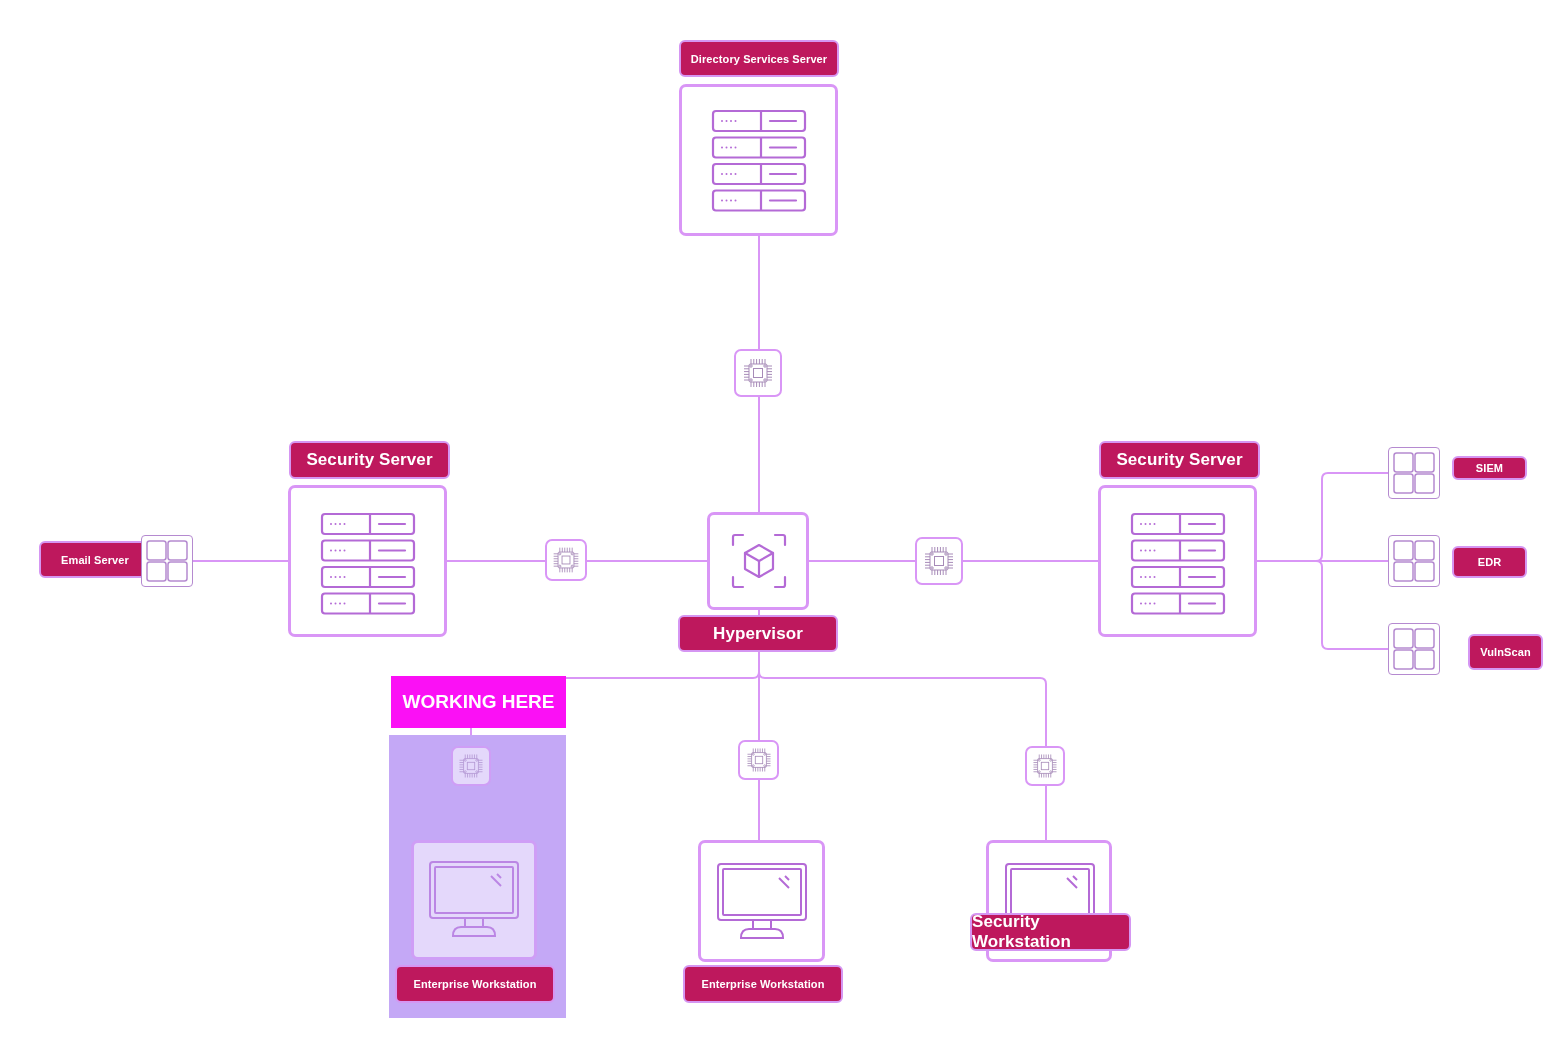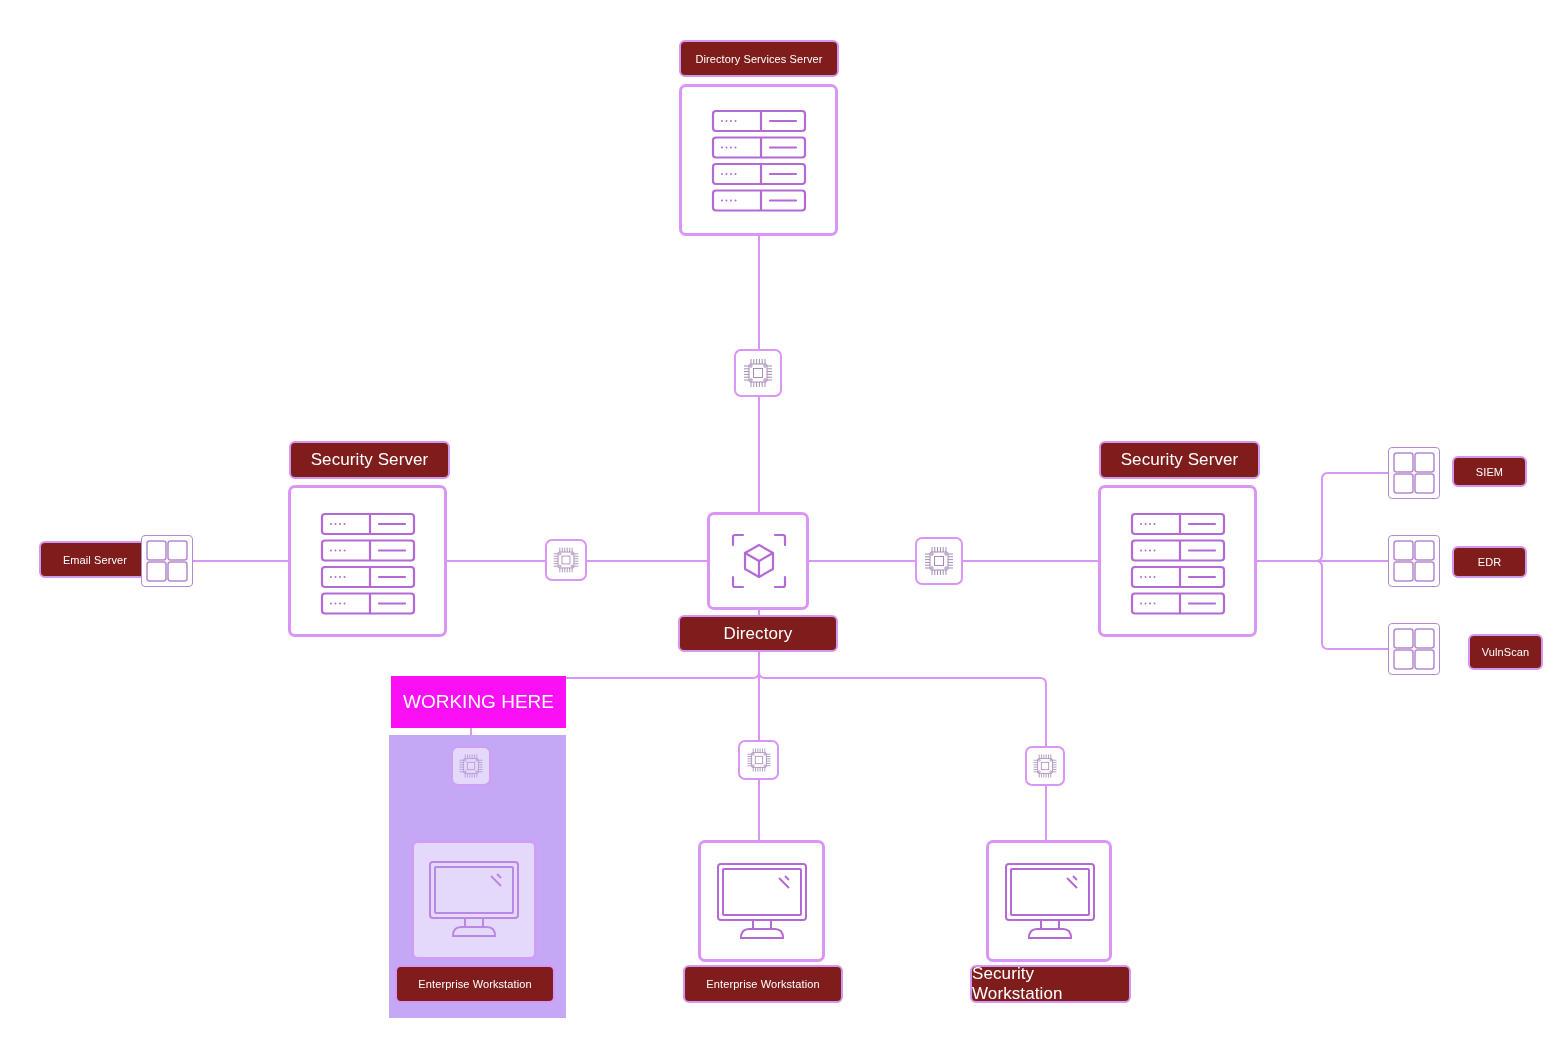--- a/index.html
+++ b/index.html
@@ -1,23 +1,23 @@
 <!DOCTYPE html>
 <html><head>
 <meta charset="utf-8">
 <style>
   html, body { margin: 0; padding: 0; background: #ffffff; }
   body { width: 1566px; height: 1042px; position: relative; overflow: hidden;
          font-family: "Liberation Sans", "DejaVu Sans", sans-serif; }
   #canvas { position: absolute; left: 0; top: 0; }
   .label {
-    position: absolute; background: #7f1d1d; color: #ffffff;
+    position: absolute; background: #be185d; color: #ffffff;
     border: 2px solid #d596f2; border-radius: 6px; box-sizing: border-box;
     display: flex; align-items: center; justify-content: center;
-    font-weight: normal; font-size: 11px; letter-spacing: 0.1px;
+    font-weight: bold; font-size: 11px; letter-spacing: 0.1px;
   }
   .label.big { font-size: 17px; }
   .box {
     position: absolute; background: #ffffff; border: 3px solid #d996f6;
     border-radius: 7px; box-sizing: border-box;
   }
   .chip {
     position: absolute; width: 48px; height: 48px; background: #fff;
     border: 2px solid #d996f6; border-radius: 7px; box-sizing: border-box;
     display: flex; align-items: center; justify-content: center;
@@ -26,21 +26,21 @@
     position: absolute; width: 52px; height: 52px; background: #fff;
     border: 1.5px solid #b58ad0; border-radius: 4px; box-sizing: border-box;
     display: flex; align-items: center; justify-content: center;
   }
   .highlight {
     position: absolute; left: 389px; top: 735px; width: 177px; height: 283px;
     background: #c4a8f6;
   }
   .working {
     position: absolute; left: 391px; top: 676px; width: 175px; height: 52px;
-    background: #fb10f5; color: #ffffff; font-weight: normal; font-size: 19px;
+    background: #fb10f5; color: #ffffff; font-weight: bold; font-size: 19px;
     display: flex; align-items: center; justify-content: center;
   }
   .dim { opacity: 0.55; }
 </style>
 </head>
 <body>
 
 <svg id="canvas" width="1566" height="1042">
   <g fill="none" stroke="#d996f6" stroke-width="2">
     <line x1="759" y1="235" x2="759" y2="513"></line>
@@ -287,21 +287,21 @@
       <path d="M4 14 V6 Q4 4 6 4 H14"></path>
         <path d="M46 4 H54 Q56 4 56 6 V14"></path>
       <path d="M56 46 V54 Q56 56 54 56 H46"></path>
         <path d="M14 56 H6 Q4 56 4 54 V46"></path>
       <path d="M30 14 L44 22 V38 L30 46 L16 38 V22 Z"></path>
         <path d="M16 22 L30 30 L44 22"></path>
         <path d="M30 30 V46"></path>
     </g>
   </svg>
 </div>
-<div class="label big" style="left:678px;top:615px;width:160px;height:37px;">Directory</div>
+<div class="label big" style="left:678px;top:615px;width:160px;height:37px;">Hypervisor</div>
 
 <div class="label big" style="left:289px;top:441px;width:161px;height:38px;">Security Server</div>
 <div class="box server-box" style="left:288px;top:485px;width:159px;height:152px;">
   <svg class="rack" width="100" height="110" style="position:absolute;left:28px;top:22px;" viewBox="0 0 100 110">
       <g>
         <rect x="3" y="4" width="92" height="20" rx="3" fill="none" stroke="#b46ad6" stroke-width="2.2"></rect>
         <line x1="51" y1="4" x2="51" y2="24" stroke="#b46ad6" stroke-width="2.2"></line>
         <circle cx="12" cy="14" r="1" fill="#b46ad6"></circle>
         <circle cx="16.5" cy="14" r="1" fill="#b46ad6"></circle>
         <circle cx="21" cy="14" r="1" fill="#b46ad6"></circle>
@@ -391,21 +391,21 @@
   </div>
 
 <div class="grid4" style="left:1388px;top:447px;">
     <svg class="g4" width="44" height="44" viewBox="0 0 44 44">
       <rect x="2" y="2" width="19" height="19" rx="2.5" fill="none" stroke="#b58ad0" stroke-width="1.5"></rect>
       <rect x="23" y="2" width="19" height="19" rx="2.5" fill="none" stroke="#b58ad0" stroke-width="1.5"></rect>
       <rect x="2" y="23" width="19" height="19" rx="2.5" fill="none" stroke="#b58ad0" stroke-width="1.5"></rect>
       <rect x="23" y="23" width="19" height="19" rx="2.5" fill="none" stroke="#b58ad0" stroke-width="1.5"></rect>
     </svg>
   </div>
-<div class="label" style="left:1452px;top:456px;width:75px;height:31px;">SIEM</div>
+<div class="label" style="left:1452px;top:456px;width:75px;height:24px;">SIEM</div>
 <div class="grid4" style="left:1388px;top:535px;">
     <svg class="g4" width="44" height="44" viewBox="0 0 44 44">
       <rect x="2" y="2" width="19" height="19" rx="2.5" fill="none" stroke="#b58ad0" stroke-width="1.5"></rect>
       <rect x="23" y="2" width="19" height="19" rx="2.5" fill="none" stroke="#b58ad0" stroke-width="1.5"></rect>
       <rect x="2" y="23" width="19" height="19" rx="2.5" fill="none" stroke="#b58ad0" stroke-width="1.5"></rect>
       <rect x="23" y="23" width="19" height="19" rx="2.5" fill="none" stroke="#b58ad0" stroke-width="1.5"></rect>
     </svg>
   </div>
 <div class="label" style="left:1452px;top:546px;width:75px;height:32px;">EDR</div>
 <div class="grid4" style="left:1388px;top:623px;">
@@ -491,13 +491,13 @@
       <g fill="none" stroke="#b46ad6" stroke-width="2">
         <rect x="3" y="3" width="88" height="56" rx="3"></rect>
         <rect x="8" y="8" width="78" height="46" rx="1"></rect>
         <line x1="64" y1="17" x2="74" y2="27"></line>
         <line x1="70" y1="15" x2="74" y2="19"></line>
         <path d="M38 59 V68 M56 59 V68"></path>
         <path d="M26 77 Q26 68 34 68 H60 Q68 68 68 77 Z"></path>
       </g>
     </svg>
 </div>
-<div class="label big" style="left:970px;top:965px;width:161px;height:38px;">Security Workstation</div>
+<div class="label big" style="left:970px;top:913px;width:161px;height:38px;">Security Workstation</div>
 
 </body></html>

